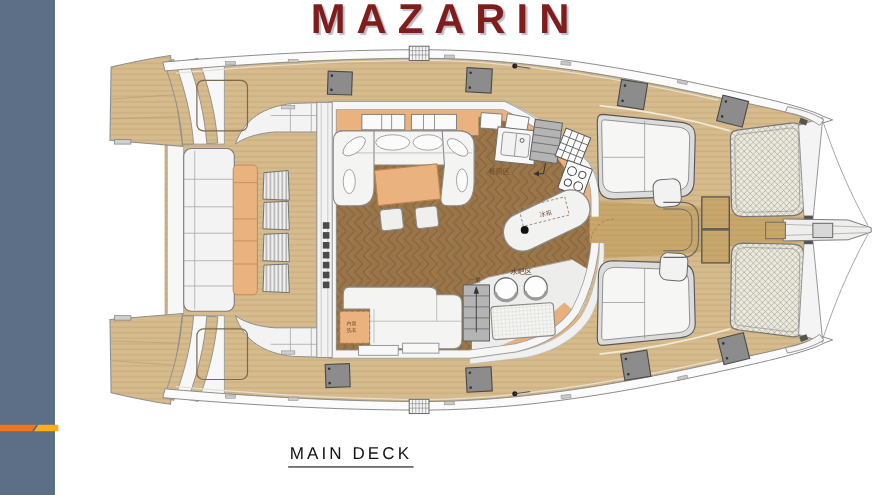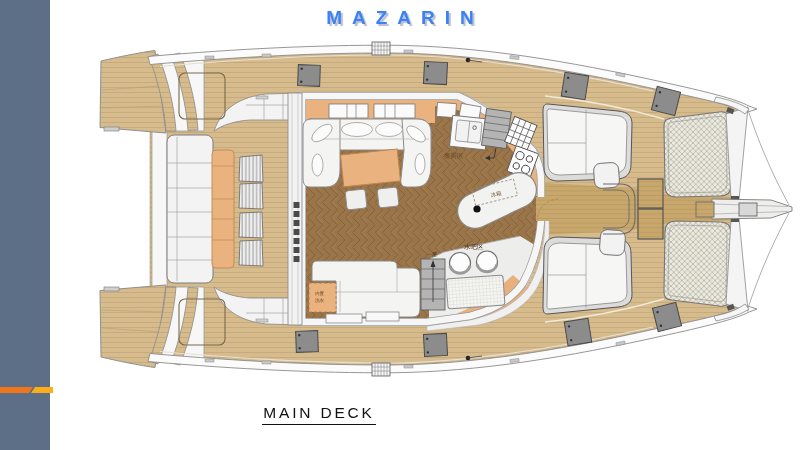--- a/index.html
+++ b/index.html
@@ -1,18 +1,18 @@
 <!DOCTYPE html>
 <html><head>
 <meta charset="utf-8">
 <style>
   html,body{margin:0;padding:0;width:800px;height:450px;background:#ffffff;overflow:hidden;}
   body{font-family:"Liberation Sans", sans-serif;position:relative;}
   .logo{position:absolute;left:0;top:0;width:800px;text-align:center;}
-  .logo .main{font-size:19px;font-weight:700;color:#3b82f6;letter-spacing:10px;line-height:28px;padding-top:4px;margin-left:10px;
+  .logo .main{font-size:38px;font-weight:700;color:#7f1d1d;letter-spacing:10px;line-height:28px;padding-top:4px;margin-left:10px;
     text-shadow:2px 2px 1px rgba(125,135,155,0.55);}
   .logo .sub{font-size:9.5px;font-weight:700;color:#27476b;letter-spacing:3.7px;position:relative;display:inline-block;}
   .maindeck{position:absolute;left:0;top:404px;width:655px;text-align:center;}
   .maindeck span{font-size:15.5px;color:#111;letter-spacing:2.8px;border-bottom:1.6px solid #111;padding:0 1px 3px 1px;margin-right:17px;}
 </style>
 </head>
 <body>
 
 <div style="position:absolute;left:0;top:0;width:50px;height:450px;background:#5d6e87;"></div>
 

